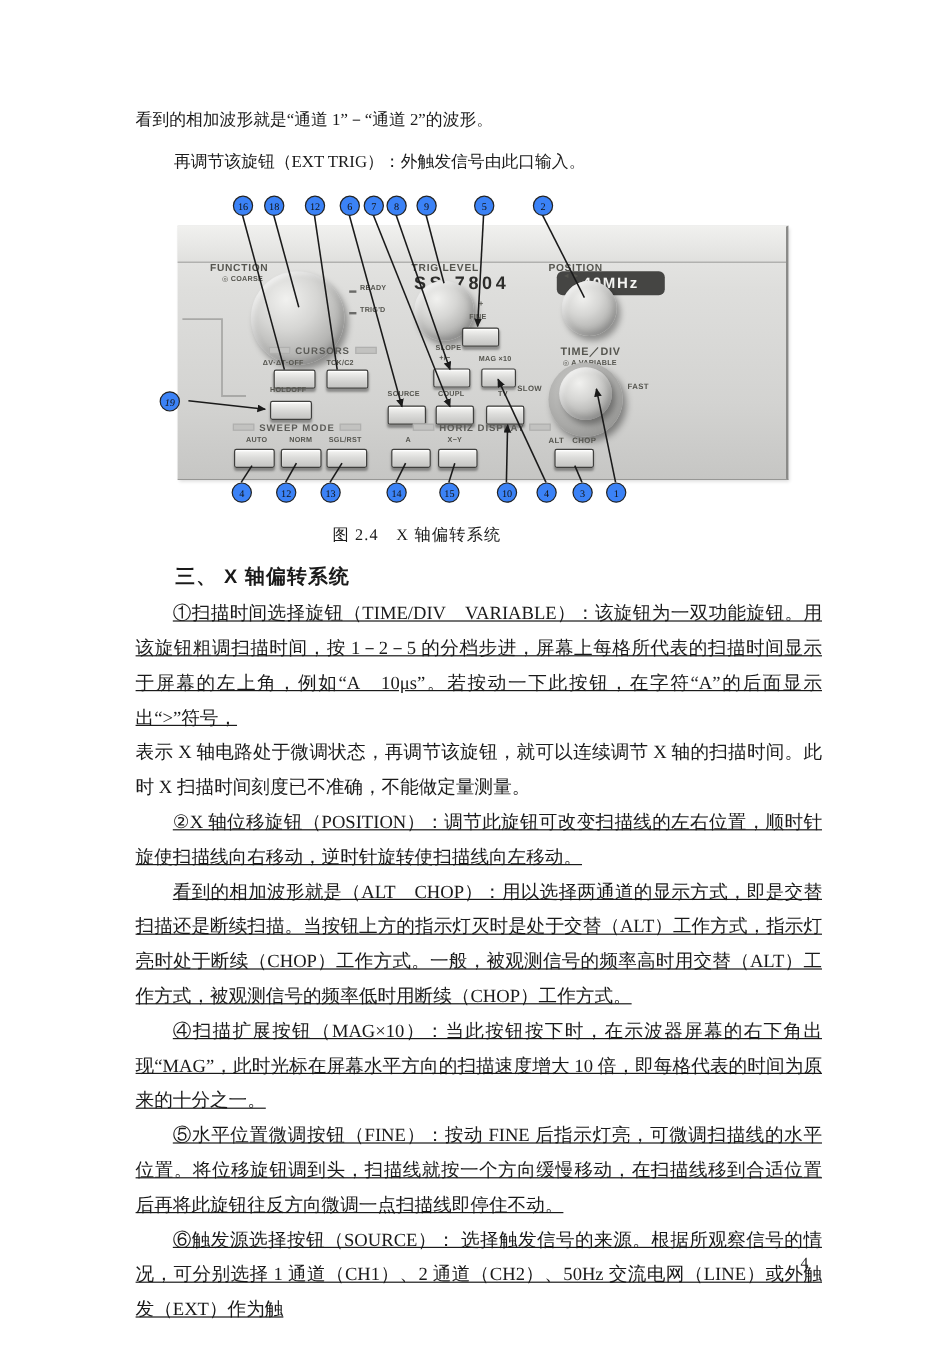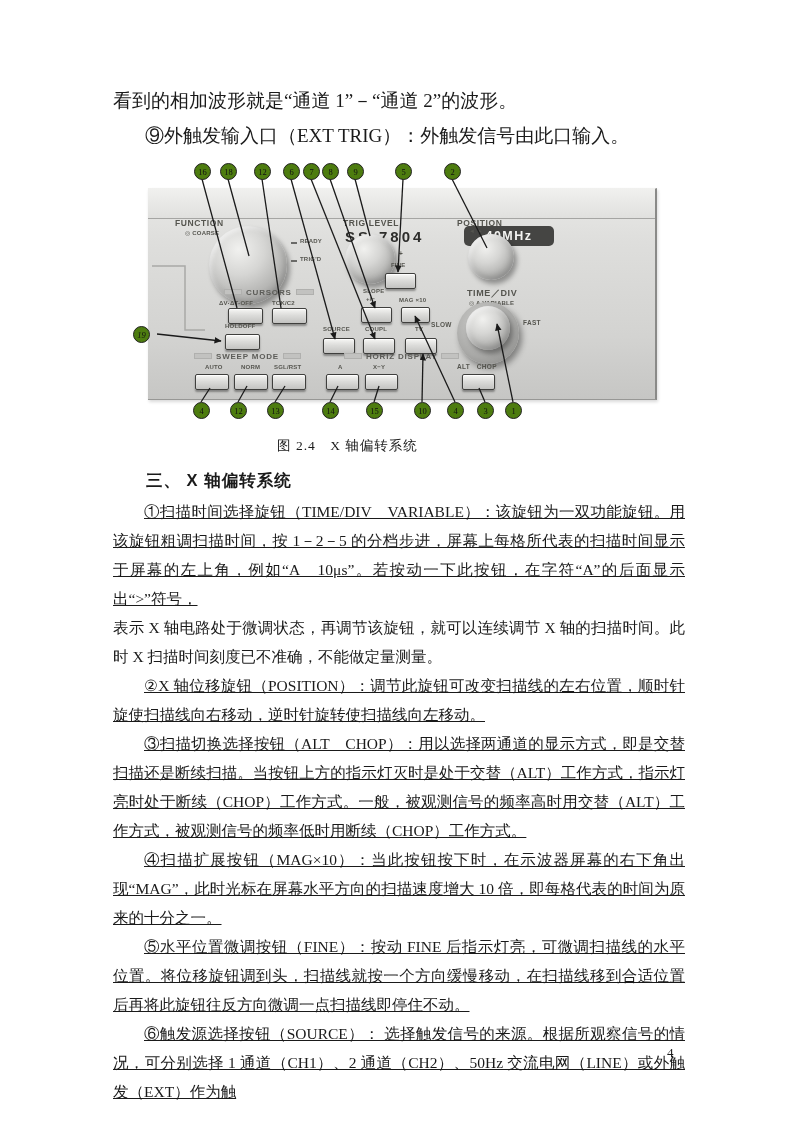--- a/index.html
+++ b/index.html
@@ -1,19 +1,19 @@
 <!DOCTYPE html>
 <html><head>
 <meta charset="utf-8">
 <style>
   html,body{margin:0;padding:0;background:#ffffff;}
   .page{position:relative;width:793px;height:1122px;background:#fff;overflow:hidden;
         font-family:"Liberation Serif","DejaVu Serif",serif;color:#1a1a1a;}
   .abs{position:absolute;}
-  .textline{font-size:19px;line-height:29px;white-space:nowrap;}
+  .textline{font-size:14px;line-height:29px;white-space:nowrap;}
   .body-block{position:absolute;left:113px;top:497px;width:572px;}
   .body-block p{margin:0;font-size:15.5px;line-height:29px;text-align:justify;}
   .body-block p.ind{text-indent:2em;text-decoration:underline;}
   .caption{font-size:13.5px;letter-spacing:1px;}
   .heading{font-family:"Liberation Sans","DejaVu Sans",sans-serif;font-weight:bold;font-size:16.5px;letter-spacing:1px;}
   .pagenum{font-size:13px;}
 
   
   .figure{position:absolute;left:135px;top:158px;width:530px;height:270px;}
   .panel{position:absolute;left:13px;top:30px;width:507px;height:210px;z-index:1;
@@ -42,30 +42,30 @@
   .skirt{border-radius:50%;z-index:2;position:absolute;
         background:radial-gradient(circle at 40% 35%,#cfcfcd,#a8a8a6 60%,#7d7d7b);
         box-shadow:3px 4px 6px rgba(0,0,0,.4);}
   .pbtn{position:absolute;z-index:2;height:14px;
         background:linear-gradient(180deg,#f6f6f4 0%,#dcdcda 45%,#c3c3c1 100%);
         border:1px solid #3f3f3d;border-radius:2px;
         box-shadow:0 2px 2px rgba(0,0,0,.35), inset 0 1px 1px #ffffff;}
   .led-dash{position:absolute;z-index:2;width:6px;height:2px;background:#6a6a68;}
   .fig-lines{position:absolute;left:0;top:0;z-index:5;pointer-events:none;}
   .callout{position:absolute;z-index:6;width:15px;height:15px;border:1px solid #222;border-radius:50%;
-        background:#4d7c0f;display:flex;align-items:center;justify-content:center;
+        background:#3b82f6;display:flex;align-items:center;justify-content:center;
         font-family:"Liberation Serif",serif;font-size:8.5px;color:#111;}
 </style>
 </head>
 <body>
 
 <div class="page">
 
   <div class="abs textline" style="left:113px;top:86px;">看到的相加波形就是“通道 1”－“通道 2”的波形。</div>
-  <div class="abs textline" style="left:145px;top:121px;">⑨外触发输入口（EXT TRIG）：外触发信号由此口输入。</div>
+  <div class="abs textline" style="left:145px;top:121px;">再调节该旋钮（EXT TRIG）：外触发信号由此口输入。</div>
 
   <div class="figure">
     <div class="panel"></div>
     <div class="panel-top"></div>
 
     <div class="fig-el model" style="left:210px;top:36px;">SS-7804</div>
     <div class="fig-el badge" style="left:329px;top:34px;width:90px;height:20px;">40MHz</div>
 
     <div class="plab lab-main" style="left:40px;top:60px;">FUNCTION</div>
     <div class="plab lab-tiny" style="left:50px;top:71px;">◎ COARSE</div>
@@ -181,21 +181,21 @@
   </div>
 
   <div class="abs caption" style="left:277px;top:437px;">图  2.4　X 轴偏转系统</div>
 
   <div class="abs heading" style="left:146px;top:470px;">三、 X 轴偏转系统</div>
 
   <div class="body-block">
     <p class="ind">①扫描时间选择旋钮（TIME/DIV　VARIABLE）：该旋钮为一双功能旋钮。用该旋钮粗调扫描时间，按 1－2－5 的分档步进，屏幕上每格所代表的扫描时间显示于屏幕的左上角，例如“A　10μs”。若按动一下此按钮，在字符“A”的后面显示出“&gt;”符号，</p>
     <p>表示 X 轴电路处于微调状态，再调节该旋钮，就可以连续调节 X 轴的扫描时间。此时 X 扫描时间刻度已不准确，不能做定量测量。</p>
     <p class="ind">②X 轴位移旋钮（POSITION）：调节此旋钮可改变扫描线的左右位置，顺时针旋使扫描线向右移动，逆时针旋转使扫描线向左移动。</p>
-    <p class="ind">③扫描切换选择按钮（ALT　CHOP）：用以选择两通道的显示方式，即是交替扫描还是断续扫描。当按钮上方的指示灯灭时是处于交替（ALT）工作方式，指示灯亮时处于断续（CHOP）工作方式。一般，被观测信号的频率高时用交替（ALT）工作方式，被观测信号的频率低时用断续（CHOP）工作方式。</p>
+    <p class="ind">看到的相加波形就是（ALT　CHOP）：用以选择两通道的显示方式，即是交替扫描还是断续扫描。当按钮上方的指示灯灭时是处于交替（ALT）工作方式，指示灯亮时处于断续（CHOP）工作方式。一般，被观测信号的频率高时用交替（ALT）工作方式，被观测信号的频率低时用断续（CHOP）工作方式。</p>
     <p class="ind">④扫描扩展按钮（MAG×10）：当此按钮按下时，在示波器屏幕的右下角出现“MAG”，此时光标在屏幕水平方向的扫描速度增大 10 倍，即每格代表的时间为原来的十分之一。</p>
     <p class="ind">⑤水平位置微调按钮（FINE）：按动 FINE 后指示灯亮，可微调扫描线的水平位置。将位移旋钮调到头，扫描线就按一个方向缓慢移动，在扫描线移到合适位置后再将此旋钮往反方向微调一点扫描线即停住不动。</p>
     <p class="ind">⑥触发源选择按钮（SOURCE）： 选择触发信号的来源。根据所观察信号的情况，可分别选择 1 通道（CH1）、2 通道（CH2）、50Hz 交流电网（LINE）或外触发（EXT）作为触</p>
   </div>
 
   <div class="abs pagenum" style="left:667px;top:1045px;">4</div>
 
 </div>
 
 </body></html>

